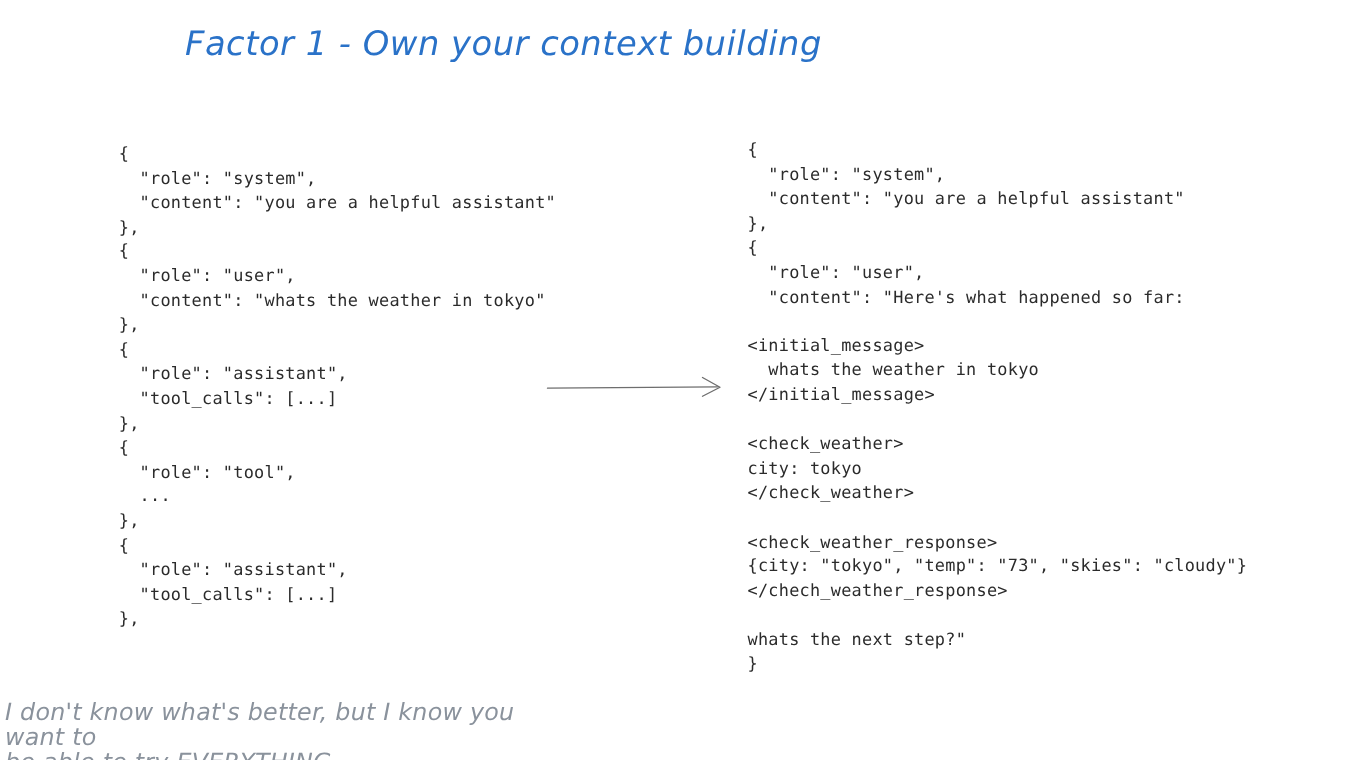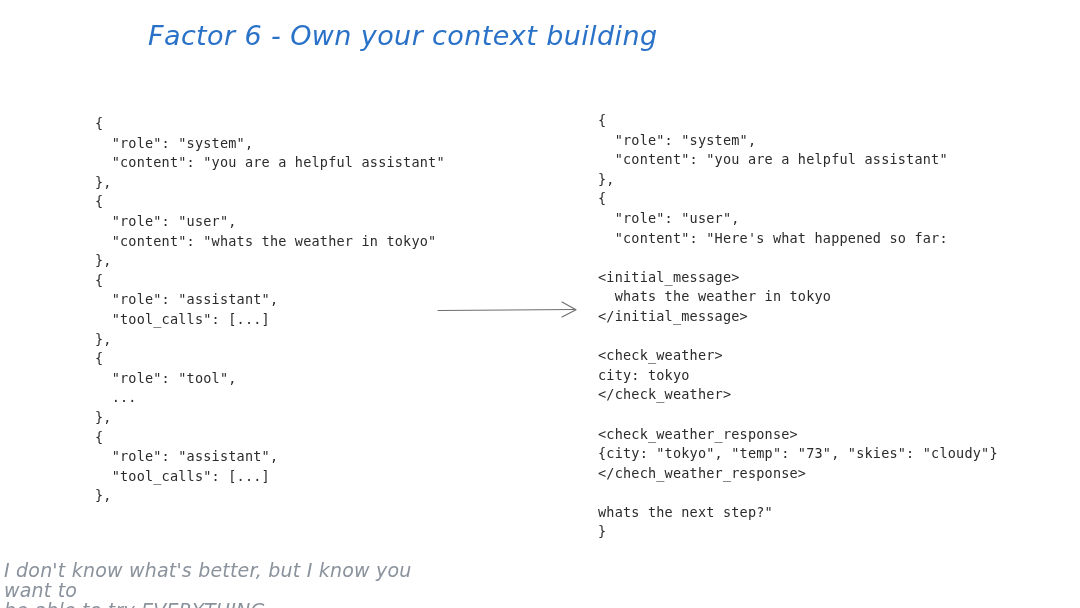--- a/index.html
+++ b/index.html
@@ -99,21 +99,21 @@
     color: #232323;
     letter-spacing: 0.3px;
     white-space: nowrap;
   }
 </style>
 </head>
 <body style="background: rgb(255, 255, 255);">
 
 <div class="slide">
 
-  <div class="slide-title" style="color: rgb(42, 114, 200);">Factor 6 - Own your context building</div>
+  <div class="slide-title" style="color: rgb(42, 114, 200);">Factor 1 - Own your context building</div>
 
   <div class="code-block" id="left-code-block" style="color: rgb(43, 43, 43);"><span class="code-line">{</span><span class="code-line">  "role": "system",</span><span class="code-line">  "content": "you are a helpful assistant"</span><span class="code-line">},</span><span class="code-line">{</span><span class="code-line">  "role": "user",</span><span class="code-line">  "content": "whats the weather in tokyo"</span><span class="code-line">},</span><span class="code-line">{</span><span class="code-line">  "role": "assistant",</span><span class="code-line">  "tool_calls": [...]</span><span class="code-line">},</span><span class="code-line">{</span><span class="code-line">  "role": "tool",</span><span class="code-line">  ...</span><span class="code-line">},</span><span class="code-line">{</span><span class="code-line">  "role": "assistant",</span><span class="code-line">  "tool_calls": [...]</span><span class="code-line">},</span></div>
 
   <div class="transform-arrow">
     <svg width="146" height="28" viewBox="0 0 146 28" xmlns="http://www.w3.org/2000/svg">
       <line x1="2" y1="14.5" x2="138" y2="13.5" stroke="#6e6e6e" stroke-width="1.1" stroke-linecap="round"></line>
       <polyline points="126,6 140,13.8 126,21" fill="none" stroke="#6e6e6e" stroke-width="1.1" stroke-linecap="round" stroke-linejoin="round"></polyline>
     </svg>
   </div>
 

